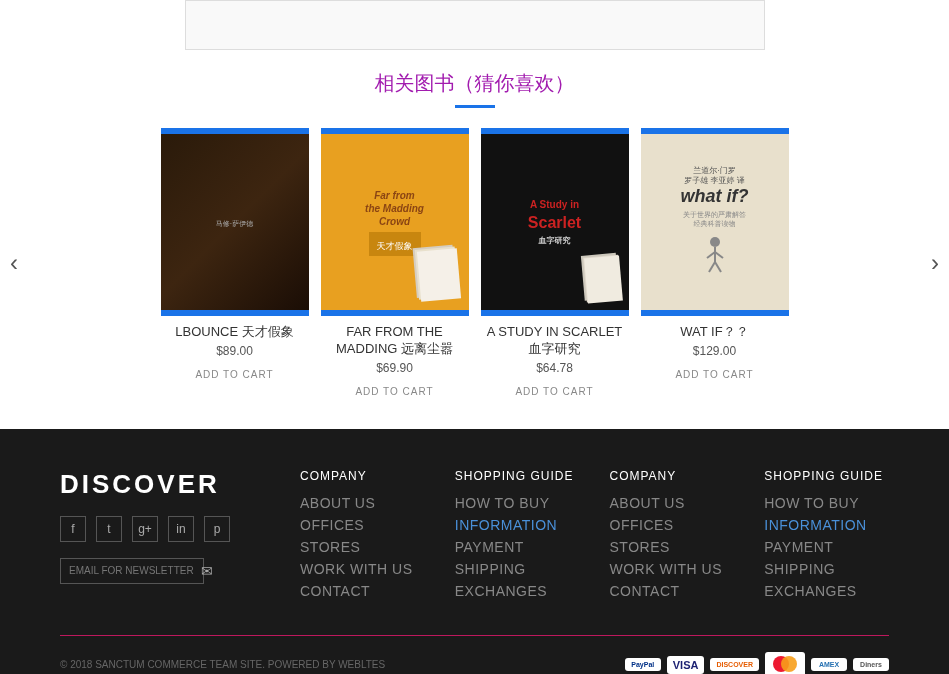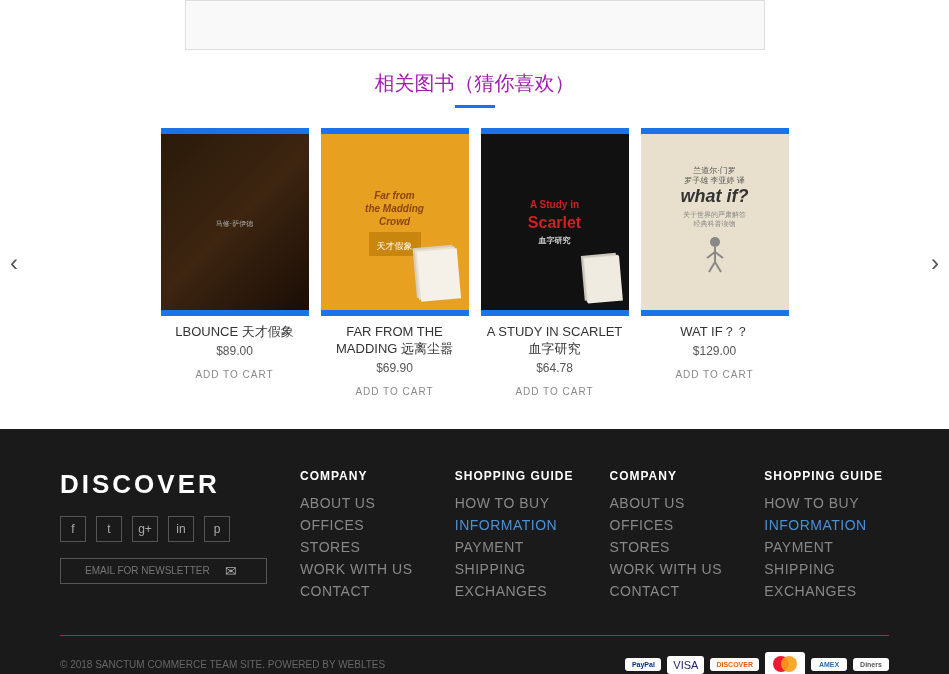--- a/index.html
+++ b/index.html
@@ -258,22 +258,22 @@
       color: #aaa;
       font-size: 12px;
       cursor: pointer;
       text-decoration: none;
     }
 
     .newsletter-input-wrap {
       display: flex;
       align-items: center;
       border: 1px solid #555;
-      padding: 4px 24px;
-      width: 207px;
+      padding: 4px 8px;
+      width: 144px;
     }
 
     .newsletter-input {
       background: none;
       border: none;
       color: #aaa;
       font-size: 10px;
       width: 140px;
       outline: none;
     }
@@ -292,21 +292,21 @@
       flex: 1;
     }
 
     .footer-col {
       flex: 1;
     }
 
     .footer-col-title {
       color: #fff;
       font-size: 12px;
-      font-weight: bold;
+      font-weight: normal;
       letter-spacing: 1px;
       margin-bottom: 12px;
       text-transform: uppercase;
     }
 
     .footer-col-link {
       display: block;
       color: #888;
       font-size: 14px;
       text-decoration: none;
@@ -344,21 +344,21 @@
       border-radius: 3px;
       padding: 3px 6px;
       font-size: 8px;
       font-weight: bold;
       color: #333;
       min-width: 36px;
       text-align: center;
     }
 
     .payment-badge.paypal { color: #003087; font-size: 7px; }
-    .payment-badge.visa { color: #1a1f71; font-size: 11px; font-weight: 400; }
+    .payment-badge.visa { color: #1a1f71; font-size: 11px; font-weight: 700; }
     .payment-badge.discover { color: #e65c00; font-size: 7px; }
     .payment-badge.mastercard { color: #eb001b; }
     .payment-badge.amex { color: #2671b2; font-size: 7px; }
     .payment-badge.diners { color: #555; font-size: 7px; }
 
     .book-paper-effect {
       position: absolute;
       right: 10px;
       bottom: 10px;
       width: 40px;

